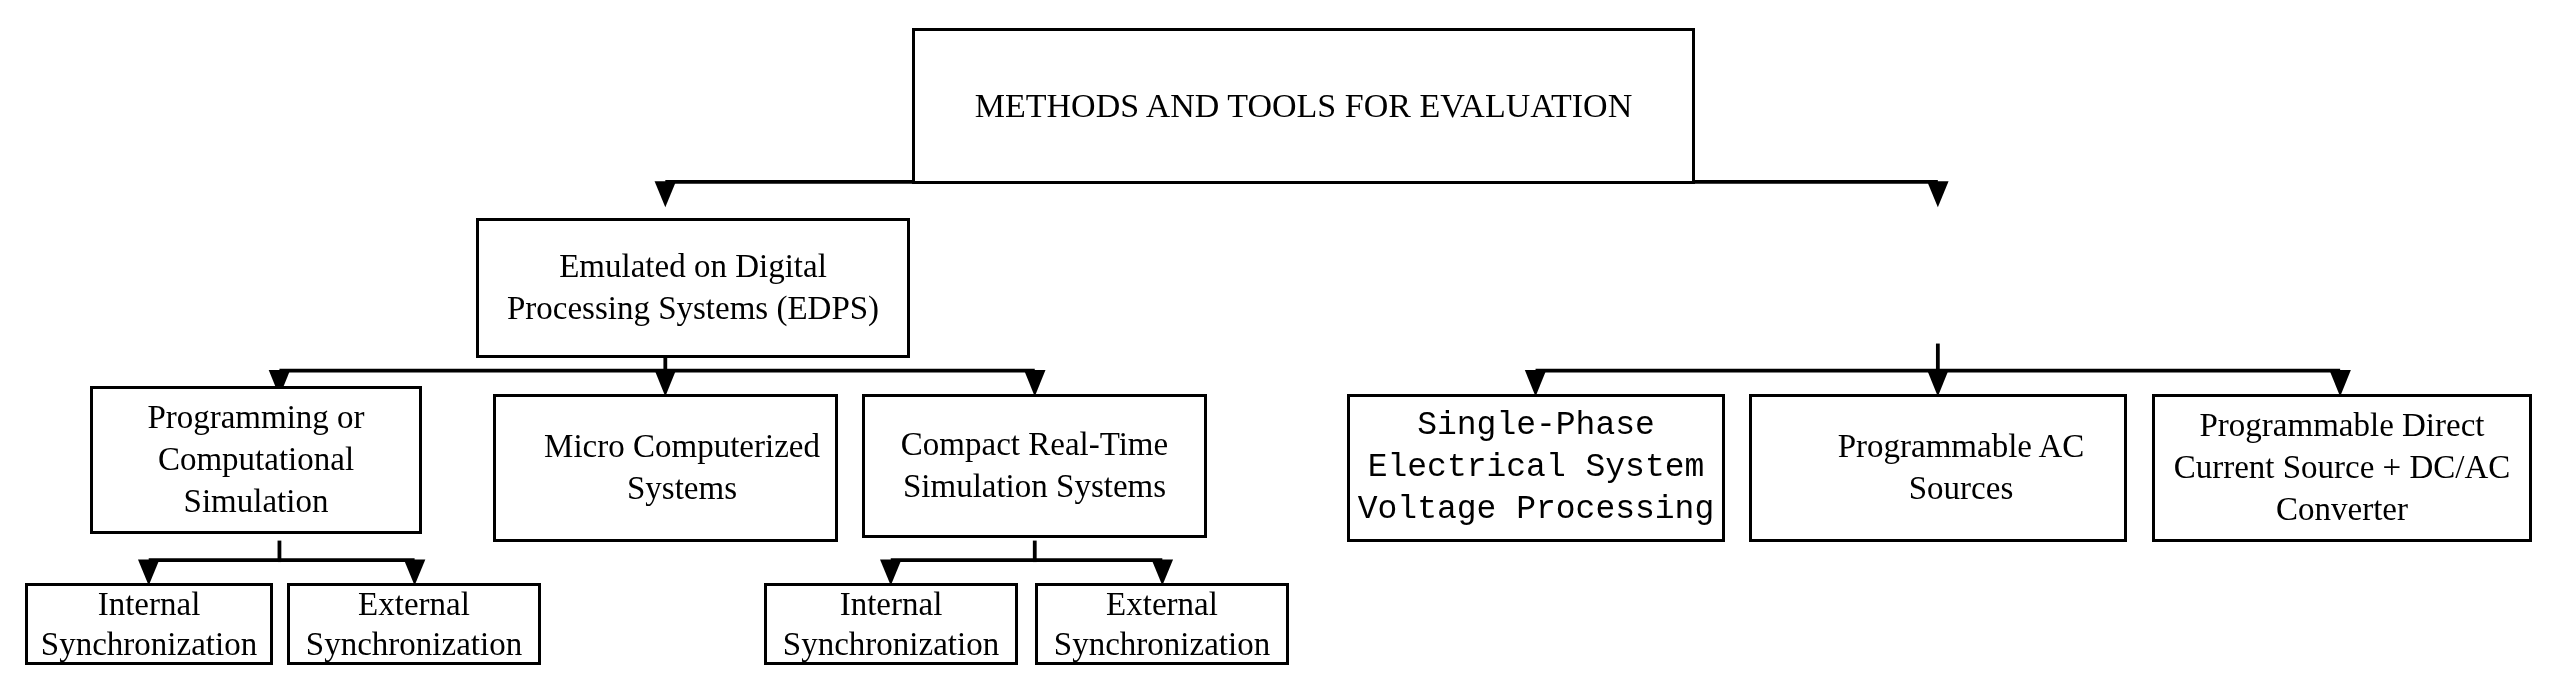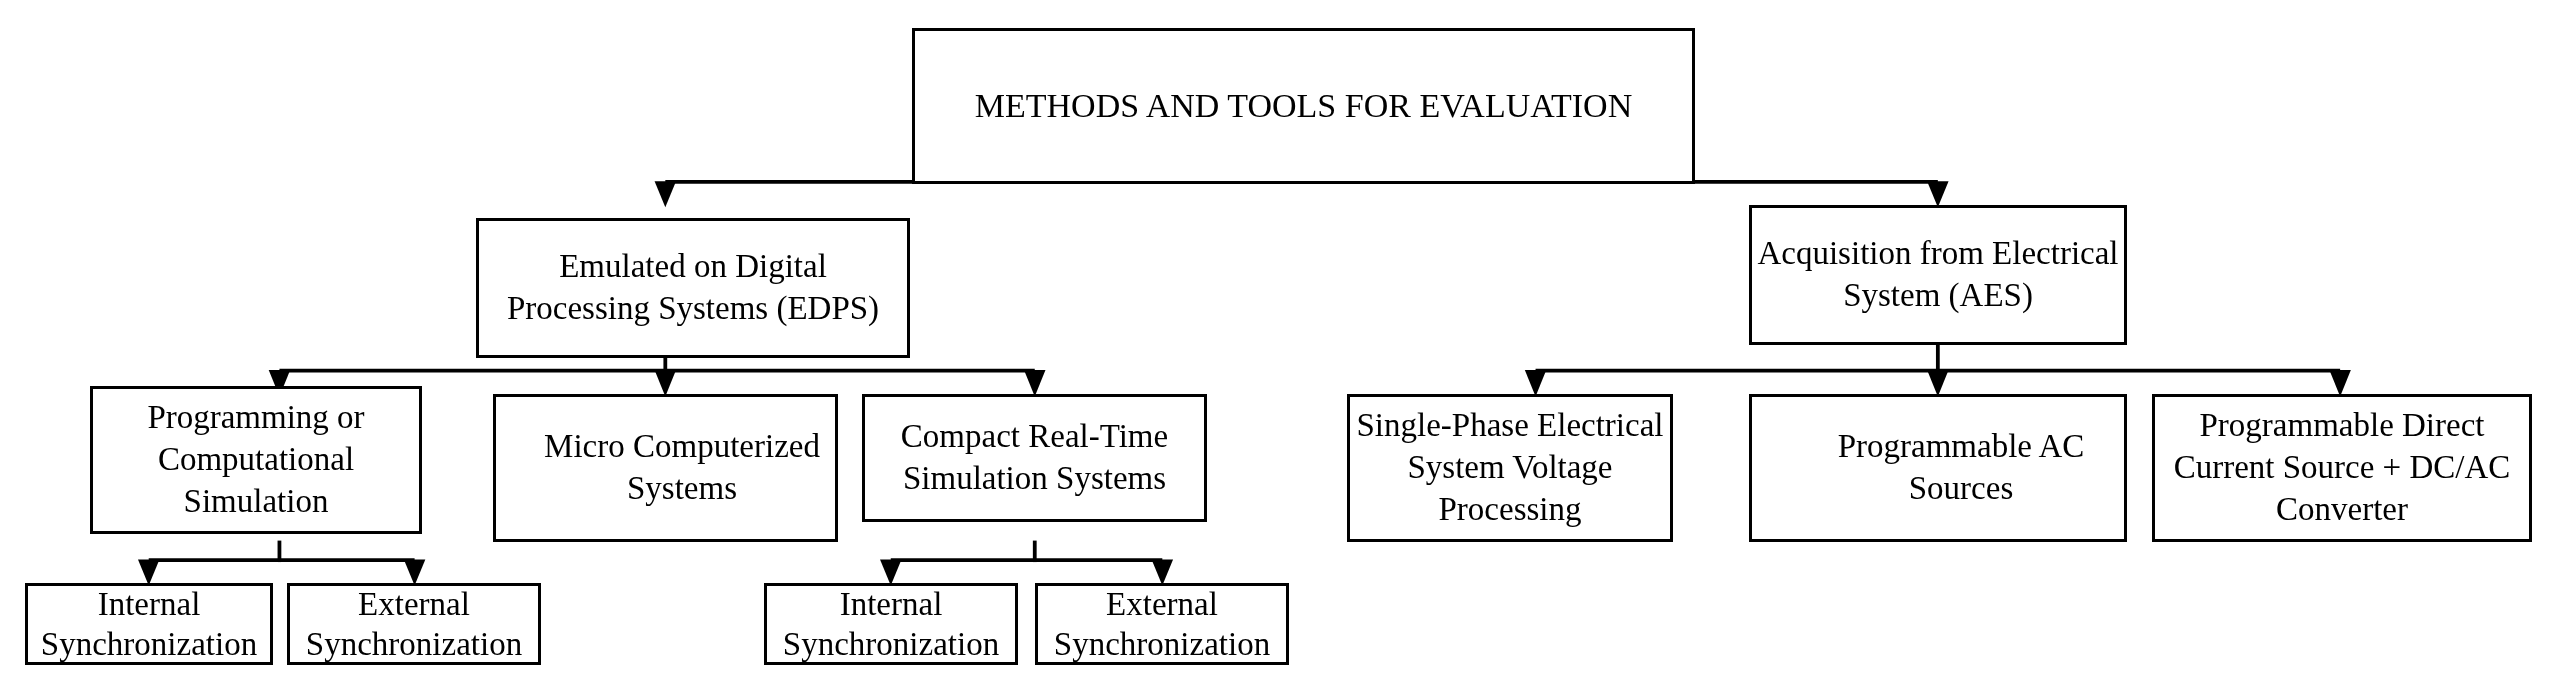--- a/index.html
+++ b/index.html
@@ -43,22 +43,22 @@
   .lvl-2 .lbl, .lvl-3 .lbl { font-size: 33px; line-height: 1.27; }
   .lvl-4 { border-width: 3.2px; }
   .lvl-4 .lbl { font-size: 33px; line-height: 1.22; }
 
   
   .n-root        { left: 912px; top: 16.4px;  width: 783px; height: 156px; margin-top: 12px; }
   .n-edps        { left: 476px;  top: 218px; width: 434px;  height: 140px; justify-content: center; }
   .n-aes         { left: 1749px; top: 205px; width: 378px;  height: 140px; }
   .n-programming { left: 90px;  top: 386px; width: 332px;  height: 148px; }
   .n-micro       { left: 493px;  top: 394px; width: 345px;  height: 148px; padding-left: 33px; }
-  .n-compact     { left: 862px; top: 394px; width: 345px;  height: 128px; }
-  .n-single      { left: 1347px; top: 394px; width: 326px;  height: 148px; }
+  .n-compact     { left: 862px; top: 394px; width: 345px;  height: 144px; }
+  .n-single      { left: 1347px; top: 394px; width: 378px;  height: 148px; font-family: Liberation Mono, monospace; }
   .n-progac      { left: 1749px; top: 394px; width: 378px;  height: 148px; padding-left: 46px; }
   .n-progdc      { left: 2152px; top: 394px; width: 380px;  height: 148px; }
   .n-int1        { left: 25px;   top: 583px; width: 248px;  height: 82px; }
   .n-ext1        { left: 287px;  top: 583px; width: 254px;  height: 82px; }
   .n-int2        { left: 764px; top: 583px; width: 254px;  height: 82px; }
   .n-ext2        { left: 1035px; top: 583px; width: 254px;  height: 82px; }
 
   .cline { fill: none; stroke: #000000; stroke-width: 6px; }
   .chead { fill: #000000; stroke: none; }
 </style>
@@ -108,23 +108,20 @@
   </svg>
 
   <div class="node lvl-1 n-root">
     <span class="lbl">METHODS AND TOOLS FOR EVALUATION</span>
   </div>
 
   <div class="node lvl-2 n-edps">
     <span class="lbl">Emulated on Digital Processing Systems (EDPS)</span>
   </div>
 
-  <div class="node lvl-2 n-aes">
-    <span class="lbl">Acquisition from Electrical System (AES)</span>
-  </div>
 
   <div class="node lvl-3 n-programming">
     <span class="lbl">Programming or Computational Simulation</span>
   </div>
 
   <div class="node lvl-3 n-micro">
     <span class="lbl">Micro Computerized Systems</span>
   </div>
 
   <div class="node lvl-3 n-compact">

